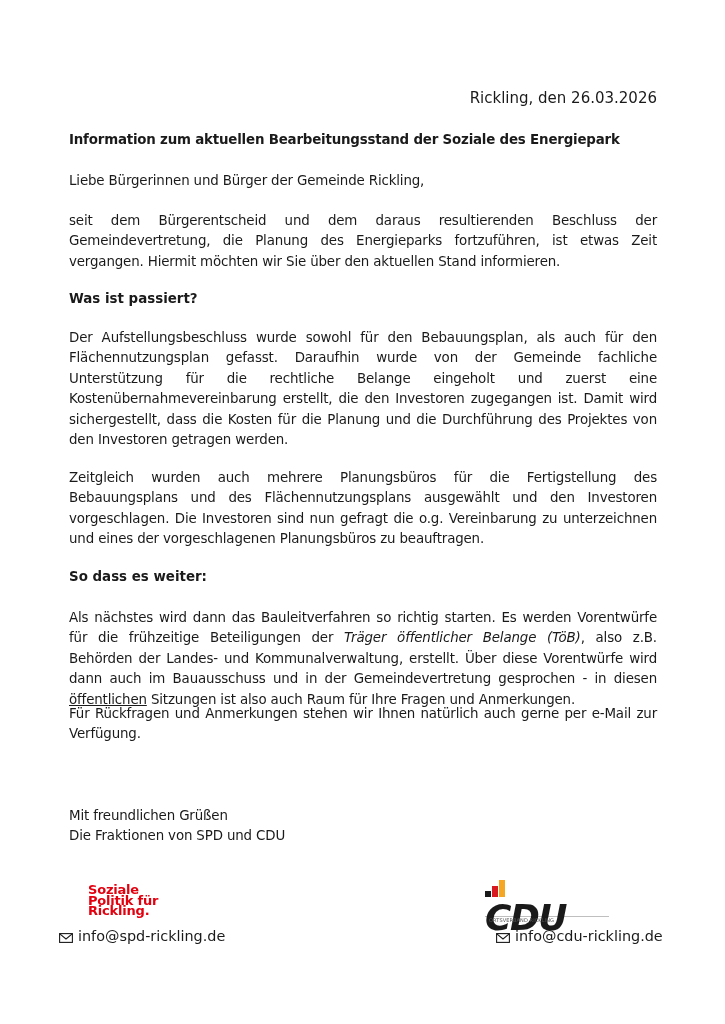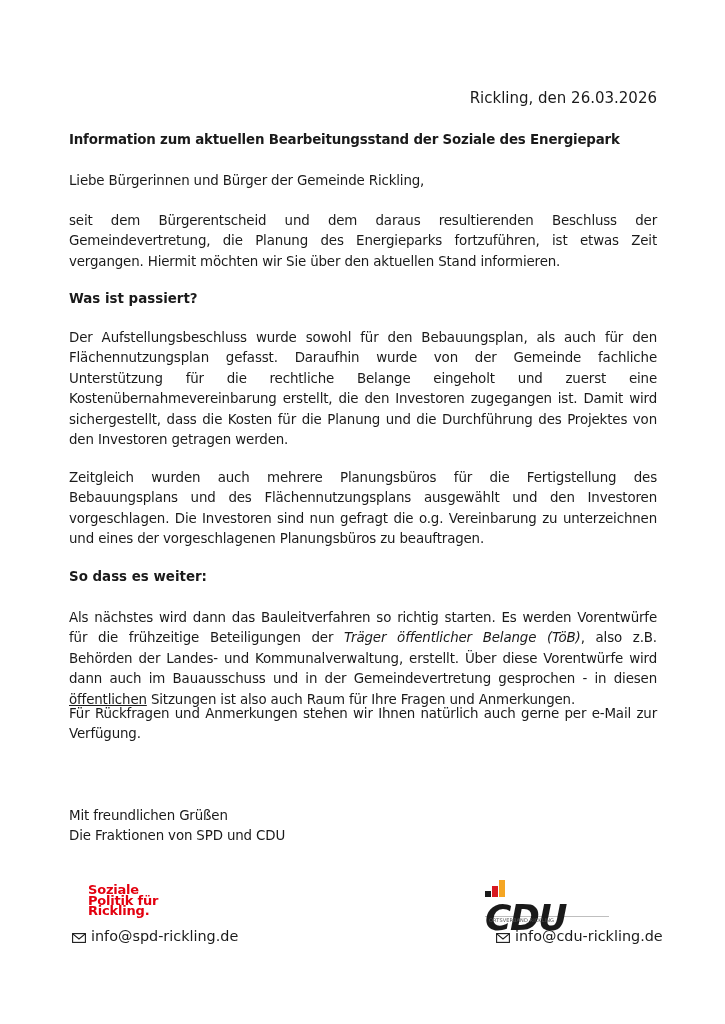--- a/index.html
+++ b/index.html
@@ -125,21 +125,21 @@
     }
     .email {
       position: absolute;
       top: 926px;
       display: flex;
       align-items: center;
       font-size: 14.4px;
       line-height: 20px;
       white-space: nowrap;
     }
-    .email.spd { left: 72px; }
+    .email.spd { left: 59px; }
     .email.cdu { left: 480px; padding-left: 16px; }
     .mail-icon {
       width: 14px;
       height: 10px;
       margin-right: 5px;
       margin-top: 3px;
     }
   </style>
 </head>
 <body>

